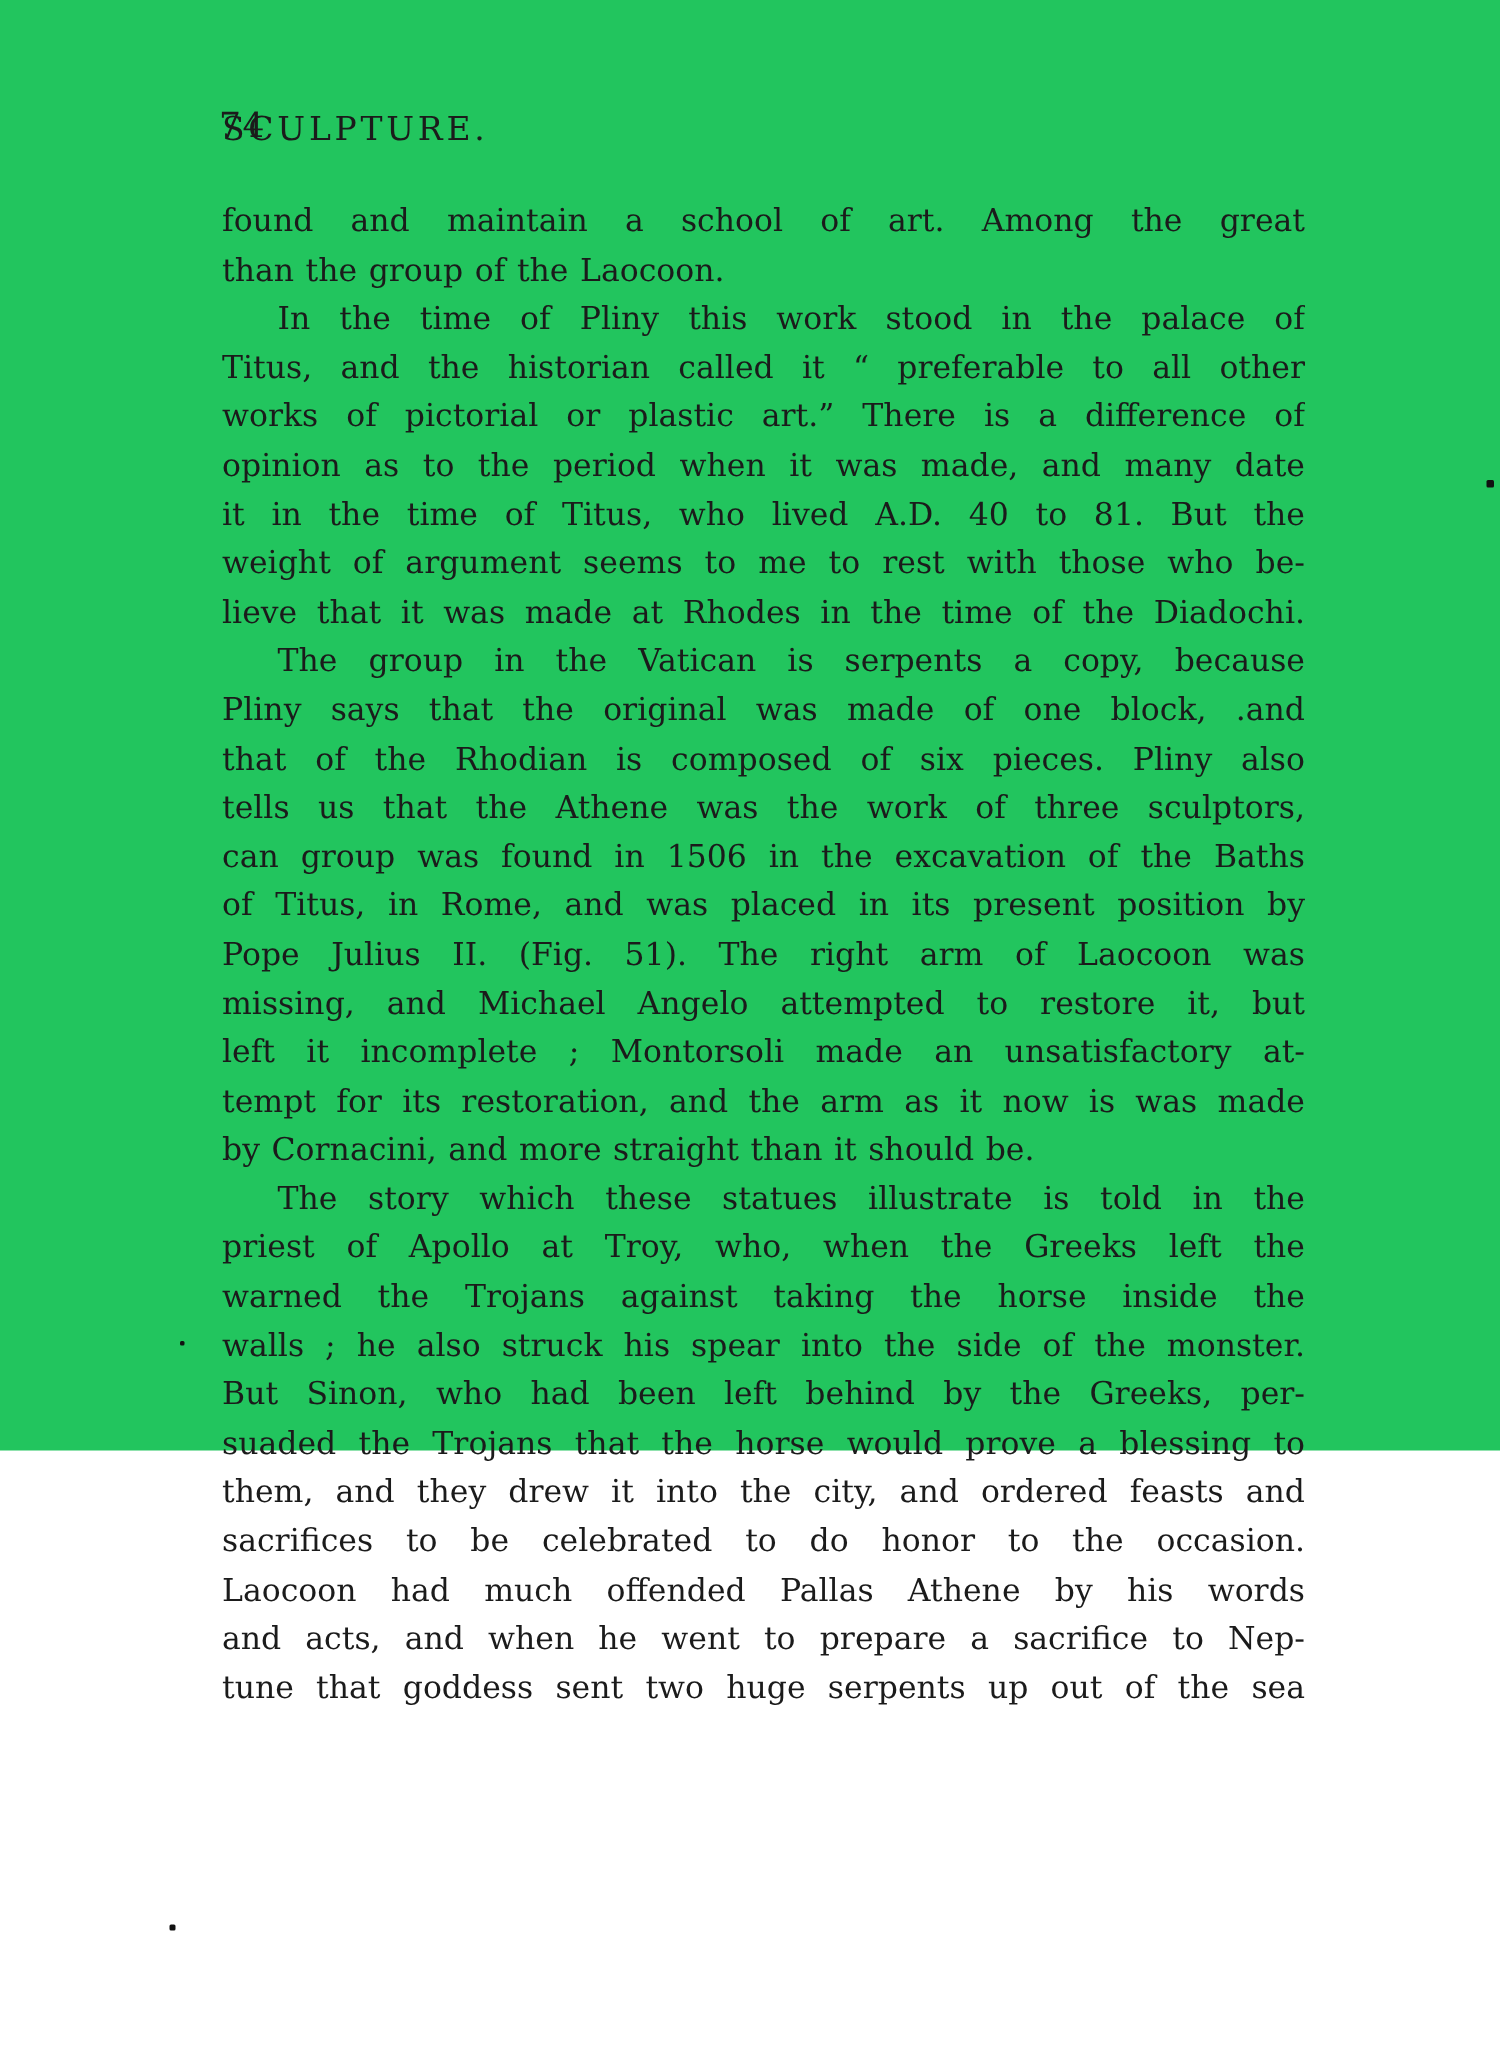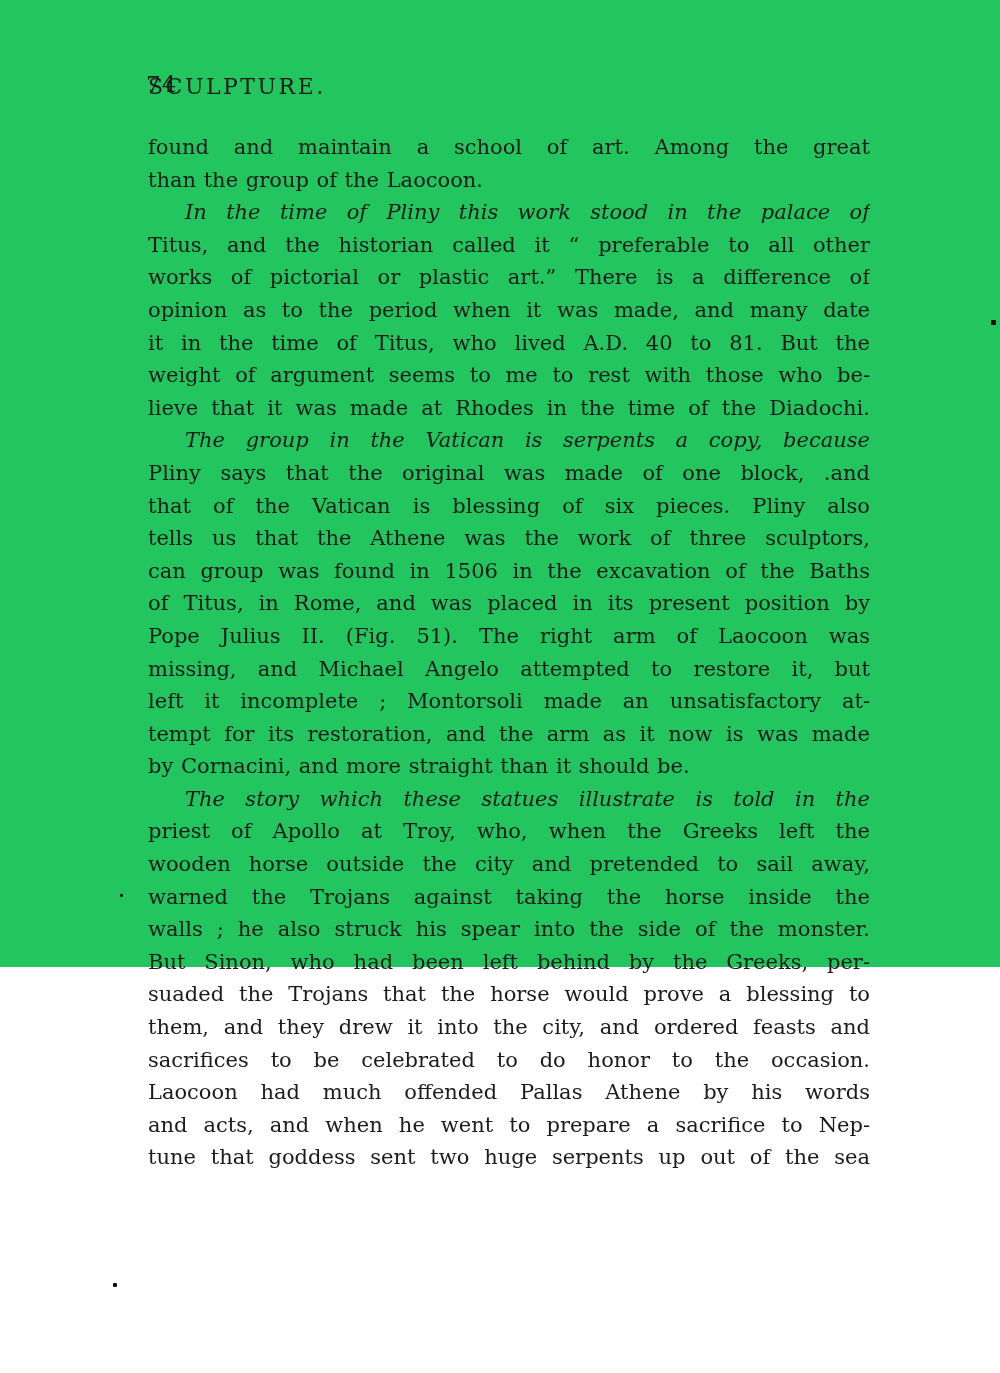--- a/index.html
+++ b/index.html
@@ -45,21 +45,21 @@
   .line {
     font-size: 21px;
     line-height: 32.6px;
     height: 32.6px;
     overflow: hidden;
     text-align: justify;
     text-align-last: justify;
     word-spacing: 1px;
     white-space: normal;
   }
-  .line.indent { padding-left: 37px; font-style: italic; }
+  .line.indent { padding-left: 37px; }
   .line.no-just { text-align-last: left; }
   .ink-speck {
     position: absolute;
     background: #111;
     border-radius: 1px;
   }
   .speck-1 { left: 991px; top: 320px; width: 5px; height: 5px; }
   .speck-2 { left: 120px; top: 894px; width: 3px; height: 3px; }
   .speck-3 { left: 113px; top: 1283px; width: 4px; height: 4px; }
 </style>
@@ -79,34 +79,33 @@
         <div class="line">Titus, and the historian called it “ preferable to all other</div>
         <div class="line">works of pictorial or plastic art.”   There is a difference of</div>
         <div class="line">opinion as to the period when  it was made, and many date</div>
         <div class="line">it in the time of Titus, who lived A.D. 40 to 81.   But the</div>
         <div class="line">weight of argument seems to me to rest with those who be-</div>
         <div class="line">lieve that it was made at Rhodes in the time of the Diadochi.</div>
       </div>
       <div class="para">
         <div class="line indent">The group in the Vatican is serpents a copy, because</div>
         <div class="line">Pliny says that the original was made of one block, .and</div>
-        <div class="line">that of the Vatican is blessing of six pieces.   Pliny also</div>
+        <div class="line">that of the Rhodian is composed of six pieces.   Pliny also</div>
         <div class="line">tells us that the Athene was the work of three sculptors,</div>
         <div class="line">can group was found in 1506 in the excavation of the Baths</div>
         <div class="line">of Titus, in Rome, and was placed in its present position by</div>
         <div class="line">Pope Julius II. (Fig. 51).   The right arm of Laocoon was</div>
         <div class="line">missing, and Michael Angelo attempted to restore it, but</div>
         <div class="line">left it incomplete ; Montorsoli made an unsatisfactory at-</div>
         <div class="line">tempt for its restoration, and the arm as it now is was made</div>
         <div class="line no-just">by Cornacini, and more straight than it should be.</div>
       </div>
       <div class="para">
         <div class="line indent">The story which these statues illustrate is told in the</div>
         <div class="line">priest of Apollo at Troy, who, when the Greeks left the</div>
-        <div class="line">wooden horse outside the city and pretended to sail away,</div>
         <div class="line">warned the Trojans against taking the horse inside the</div>
         <div class="line">walls ; he also struck his spear into the side of the monster.</div>
         <div class="line">But Sinon, who had been left behind by the Greeks, per-</div>
         <div class="line">suaded the Trojans that the horse would prove a blessing to</div>
         <div class="line">them, and they drew it into the city, and ordered feasts and</div>
         <div class="line">sacrifices to be celebrated to do honor to the occasion.</div>
         <div class="line">Laocoon had much offended Pallas Athene by his words</div>
         <div class="line">and acts, and when he went to prepare a sacrifice to Nep-</div>
         <div class="line">tune that goddess sent two huge serpents up out of the sea</div>
       </div>

